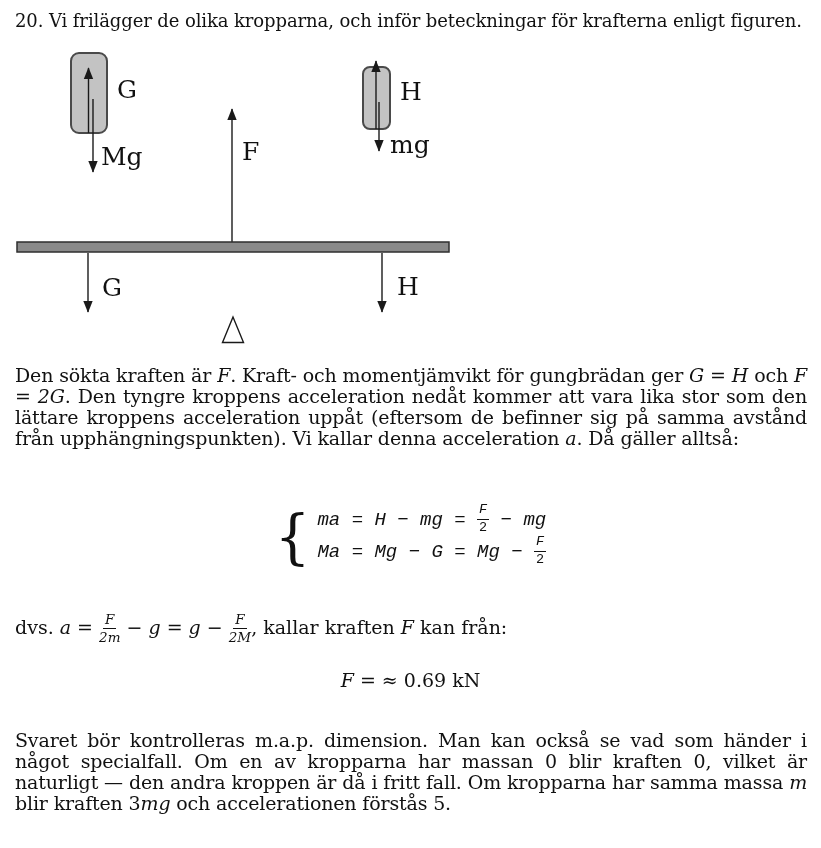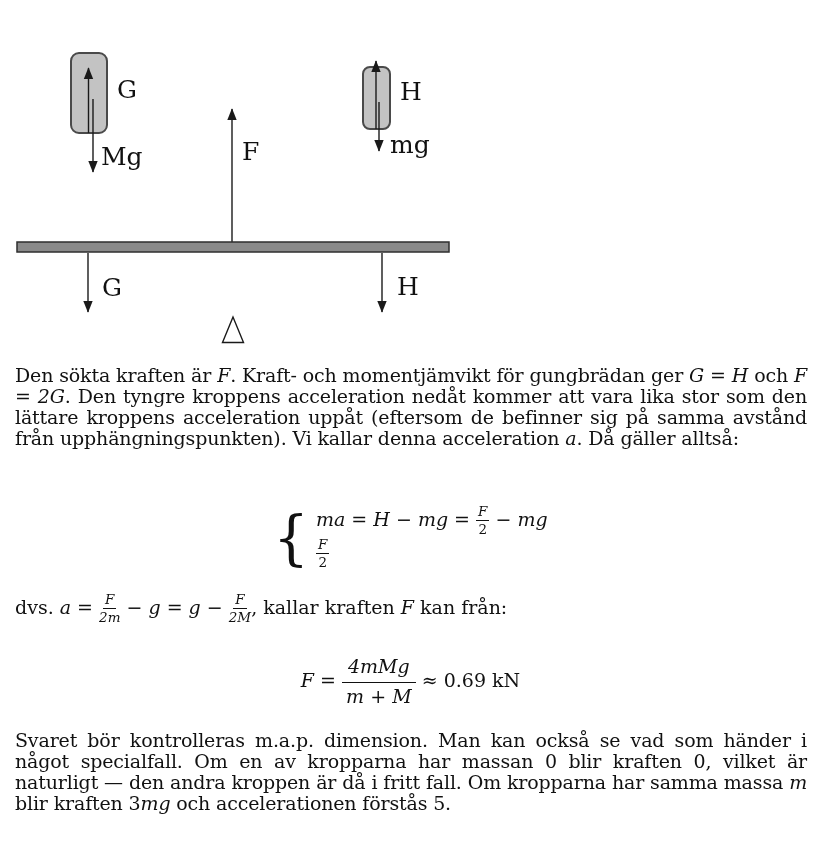--- a/index.html
+++ b/index.html
@@ -29,34 +29,35 @@
   .frac.sm{font-size:13.5px;position:relative;top:-1px;}
   .frac.lg{font-size:19px;line-height:1.25;}
   .frac.lg .num{padding:0 6px 3px 6px;}
   .frac.lg .den{padding-top:2px;}
 
   
   .eq-system{position:absolute;left:0;width:821px;top:504px;
              display:flex;justify-content:center;align-items:center;gap:7px;}
   .brace{font-size:56px;line-height:62px;transform:scaleY(1.08);font-weight:400;}
   .eqrows{display:flex;flex-direction:column;align-items:flex-start;}
-  .eqrow{font-size:19px;line-height:31px;white-space:nowrap;}
+  .eqrow{font-size:19px;line-height:31px;white-space:nowrap;font-family:Liberation Mono, monospace;}
 
   
-  .dvs{position:absolute;left:15px;top:588px;font-size:19px;line-height:38px;white-space:nowrap;}
+  .dvs{position:absolute;left:15px;top:608px;font-size:19px;line-height:38px;white-space:nowrap;}
 
   
   .eq-final{position:absolute;left:0;width:821px;top:653px;text-align:center;
             font-size:19px;line-height:54px;white-space:nowrap;}
 </style>
 </head>
 <body>
 
 <div class="page">
 
+  <div class="title">20. Vi frilägger de olika kropparna, och inför beteckningar för krafterna enligt figuren.</div>
 
   <div class="diagram">
     <svg width="470" height="310" viewBox="0 0 470 310">
       <defs>
         <marker id="ah" markerWidth="10" markerHeight="9" refX="8" refY="4" orient="auto">
           <path d="M0,0.6 L8.6,4 L0,7.4 Z" fill="#1a1a1a"></path>
         </marker>
       </defs>
 
       <rect x="71" y="8" width="36" height="80" rx="8" stroke="#4a4a4a" stroke-width="2" fill="#c3c3c3"></rect>
@@ -87,35 +88,32 @@
 
   <p class="para" id="p1"><span>Den sökta kraften är </span><span class="mi">F</span><span>. Kraft- och momentjämvikt för gungbrädan ger </span><span class="mi">G = H</span><span> och </span><span class="mi">F = 2G</span><span>. Den tyngre kroppens acceleration nedåt kommer att vara lika stor som den lättare kroppens acceleration uppåt (eftersom de befinner sig på samma avstånd från upphängningspunkten). Vi kallar denna acceleration </span><span class="mi">a</span><span>. Då gäller alltså:</span></p>
 
   <div class="eq-system">
     <span class="brace">{</span>
     <div class="eqrows">
       <div class="eqrow"><span class="mi">ma = H − mg = </span><span class="frac sm">
             <span class="num mi">F</span>
             <span class="den">2</span>
           </span><span class="mi"> − mg</span></div>
-      <div class="eqrow"><span class="frac sm">
+      <div class="eqrow"><span class="mi">Ma = Mg − G = Mg − </span><span class="frac sm">
             <span class="num mi">F</span>
             <span class="den">2</span>
           </span></div>
     </div>
   </div>
 
   <div class="dvs"><span>dvs. </span><span class="mi">a = </span><span class="frac sm">
         <span class="num mi">F</span>
         <span class="den mi">2m</span>
       </span><span class="mi"> − g = g − </span><span class="frac sm">
         <span class="num mi">F</span>
         <span class="den mi">2M</span>
       </span><span>, kallar kraften </span><span class="mi">F</span><span> kan från:</span></div>
 
-  <div class="eq-final"><span class="mi">F = </span><span class="frac lg">
-        <span class="num mi">4mMg</span>
-        <span class="den mi">m + M</span>
-      </span><span> ≈ 0.69 kN</span></div>
+  <div class="eq-final"><span class="mi">F = </span><span> ≈ 0.69 kN</span></div>
 
   <p class="para" id="p2"><span>Svaret bör kontrolleras m.a.p. dimension. Man kan också se vad som händer i något specialfall. Om en av kropparna har massan 0 blir kraften 0, vilket är naturligt — den andra kroppen är då i fritt fall. Om kropparna har samma massa </span><span class="mi">m</span><span> blir kraften 3</span><span class="mi">mg</span><span> och accelerationen förstås 5.</span></p>
 
 </div>
 
 </body></html>

